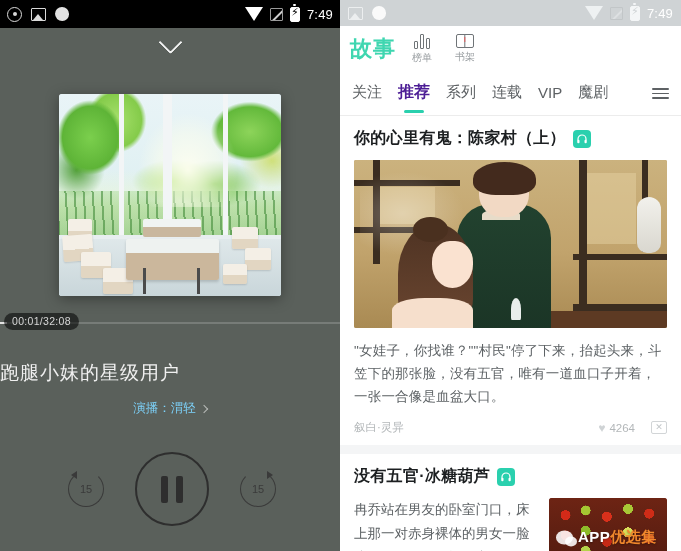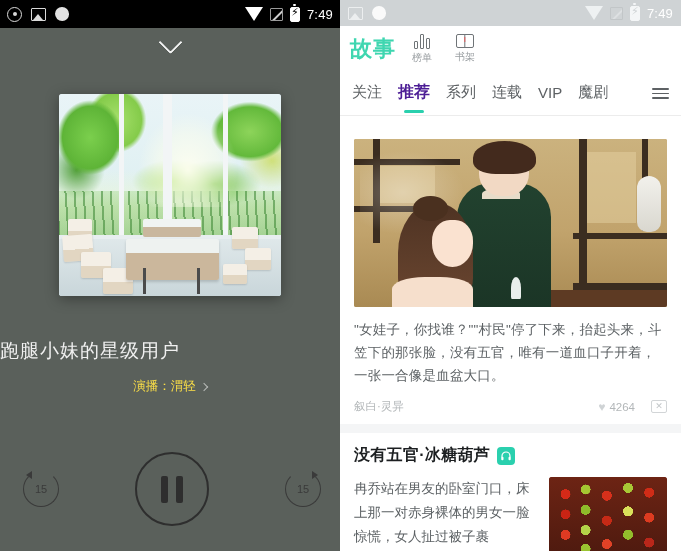--- a/index.html
+++ b/index.html
@@ -165,32 +165,32 @@
   .pl-time-badge {
     position: absolute; left: 4px; top: 1px;
     background: rgba(0,0,0,.55); color: #d6d6d6;
     font-size: 10.5px; padding: 2px 8px 3px; border-radius: 9px;
     letter-spacing: .3px;
   }
 
   .pl-meta { text-align: left; padding-top: 26px; }
   .pl-title { color: #f0f0f0; font-size: 19px; letter-spacing: 1px; }
   .pl-author {
-    color: #fde047; font-size: 12.5px; margin-top: 14px;
+    color: #7dd3fc; font-size: 12.5px; margin-top: 14px;
     display: flex; align-items: center; justify-content: center; gap: 5px;
   }
   .chev-right {
     width: 6px; height: 6px;
     border-top: 1.4px solid #b8bbb8; border-right: 1.4px solid #b8bbb8;
     transform: rotate(45deg);
   }
 
   .pl-controls {
     position: absolute; left: 4px; right: 0; top: 452px;
-    display: flex; align-items: center; justify-content: center; gap: 76px;
+    display: flex; align-items: center; justify-content: center; gap: 31px;
   }
   .ctl { position: relative; }
   .seek {
     width: 36px; height: 36px; border-radius: 50%;
     border: 1.6px solid #3a3a3a;
     display: flex; align-items: center; justify-content: center;
     color: #3a3a3a; font-size: 11px;
     position: relative;
   }
   .seek::before {
@@ -473,20 +473,26 @@
         <div class="art-table2"></div>
         <div class="art-table"></div>
         <div class="art-leg l"></div>
         <div class="art-leg r"></div>
         <div class="chair r1"></div>
         <div class="chair r2"></div>
         <div class="chair r3"></div>
       </div>
     </div>
 
+    <div class="pl-progress-zone">
+      <div class="pl-track">
+        <div class="pl-fill"></div>
+      </div>
+      <div class="pl-time-badge">00:01/32:08</div>
+    </div>
 
     <div class="pl-meta">
       <div class="pl-title">跑腿小妹的星级用户</div>
       <div class="pl-author">
         <span>演播：渭轻</span>
         <span class="chev-right"></span>
       </div>
     </div>
 
     <div class="pl-controls">
@@ -546,20 +552,30 @@
       <div class="tab">VIP</div>
       <div class="tab">魔剧</div>
       <div class="hamb">
           <i></i>
           <i></i>
           <i></i>
         </div>
     </div>
 
     <div class="card">
+      <div class="card-title">
+        <span>你的心里有鬼：陈家村（上）</span>
+        <span class="hp-badge">
+          <svg width="12" height="12" viewBox="0 0 24 24" fill="none" stroke="#ffffff" stroke-width="2.4" stroke-linecap="round">
+            <path d="M4 14v-2a8 8 0 0 1 16 0v2"></path>
+            <rect x="2.5" y="13.5" width="4.5" height="7" rx="2" fill="#ffffff" stroke="none"></rect>
+            <rect x="17" y="13.5" width="4.5" height="7" rx="2" fill="#ffffff" stroke="none"></rect>
+          </svg>
+        </span>
+      </div>
 
       <div class="hero">
         <div class="hero-bg"></div>
         <div class="hero-panel hp2"></div>
         <div class="hero-panel hp1"></div>
         <div class="lat h1"></div>
         <div class="lat h2"></div>
         <div class="lat v1"></div>
         <div class="lat v2"></div>
         <div class="lat v3"></div>
@@ -603,18 +619,22 @@
             <path d="M4 14v-2a8 8 0 0 1 16 0v2"></path>
             <rect x="2.5" y="13.5" width="4.5" height="7" rx="2" fill="#ffffff" stroke="none"></rect>
             <rect x="17" y="13.5" width="4.5" height="7" rx="2" fill="#ffffff" stroke="none"></rect>
           </svg>
         </span>
       </div>
       <div class="c2-row">
         <div class="c2-text">冉乔站在男友的卧室门口，床上那一对赤身裸体的男女一脸惊慌，女人扯过被子裹</div>
         <div class="c2-thumb">
           <div class="tb-bg"></div>
+          <div class="tb-watermark">
+            <span class="wechat"></span>
+            <span class="wm-text"><span class="wm-a">APP</span><span class="wm-b">优选集</span></span>
+          </div>
         </div>
       </div>
     </div>
 
   </div>
 </div>
 
 </body></html>

